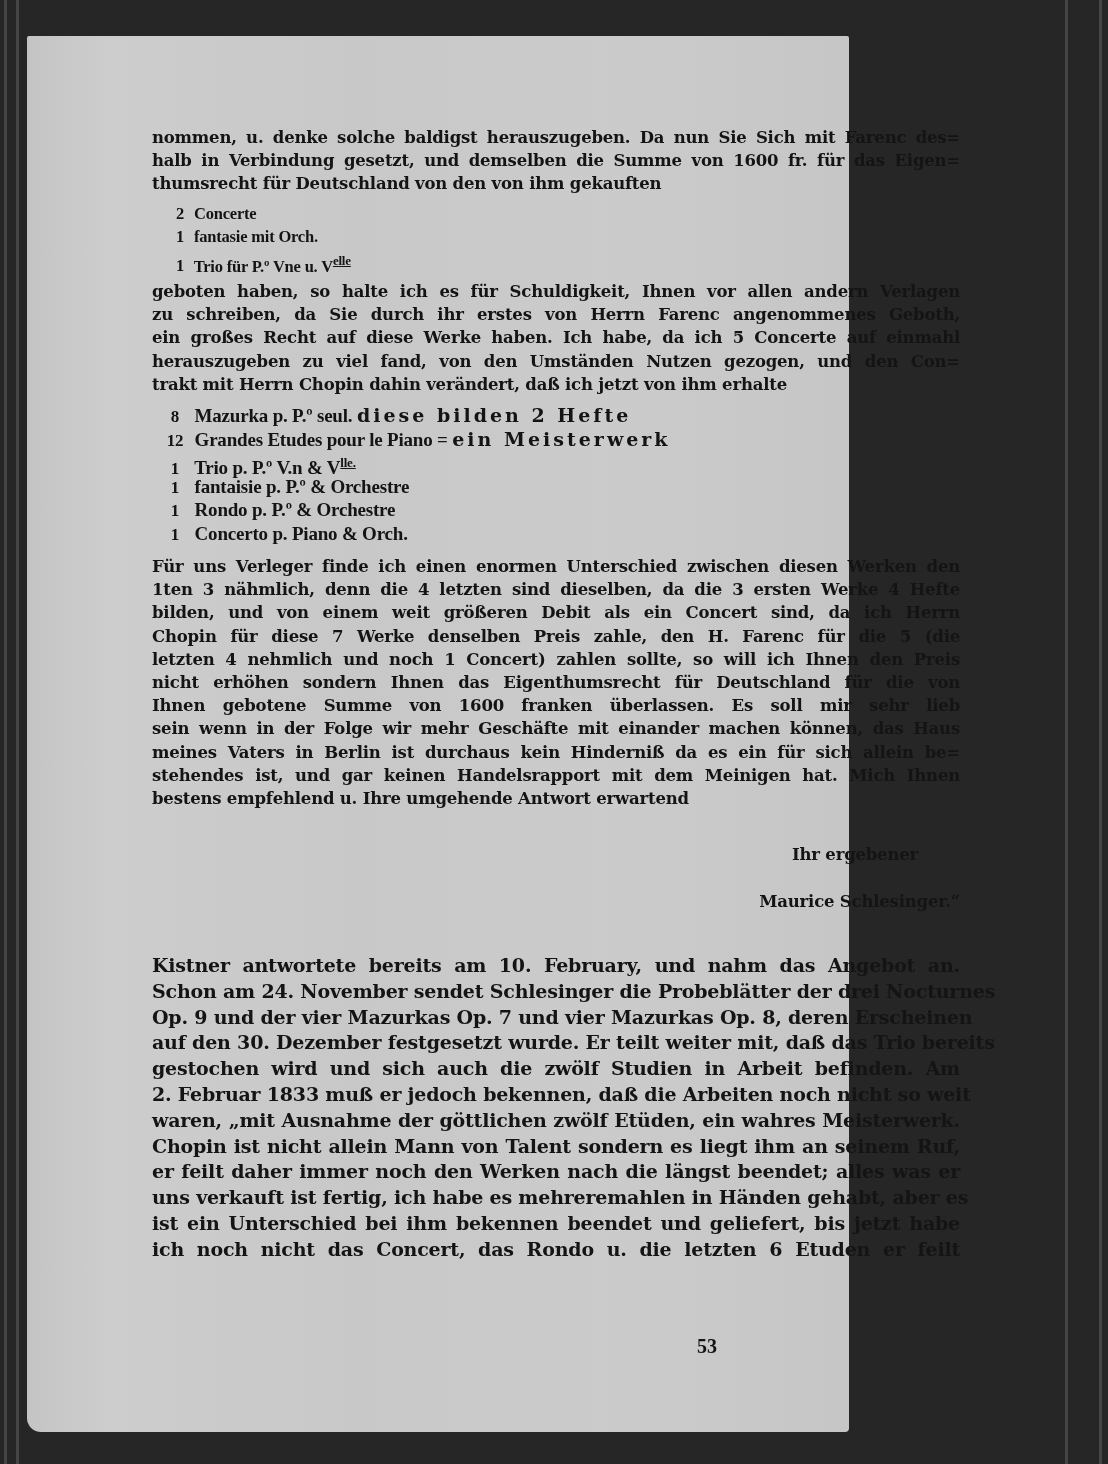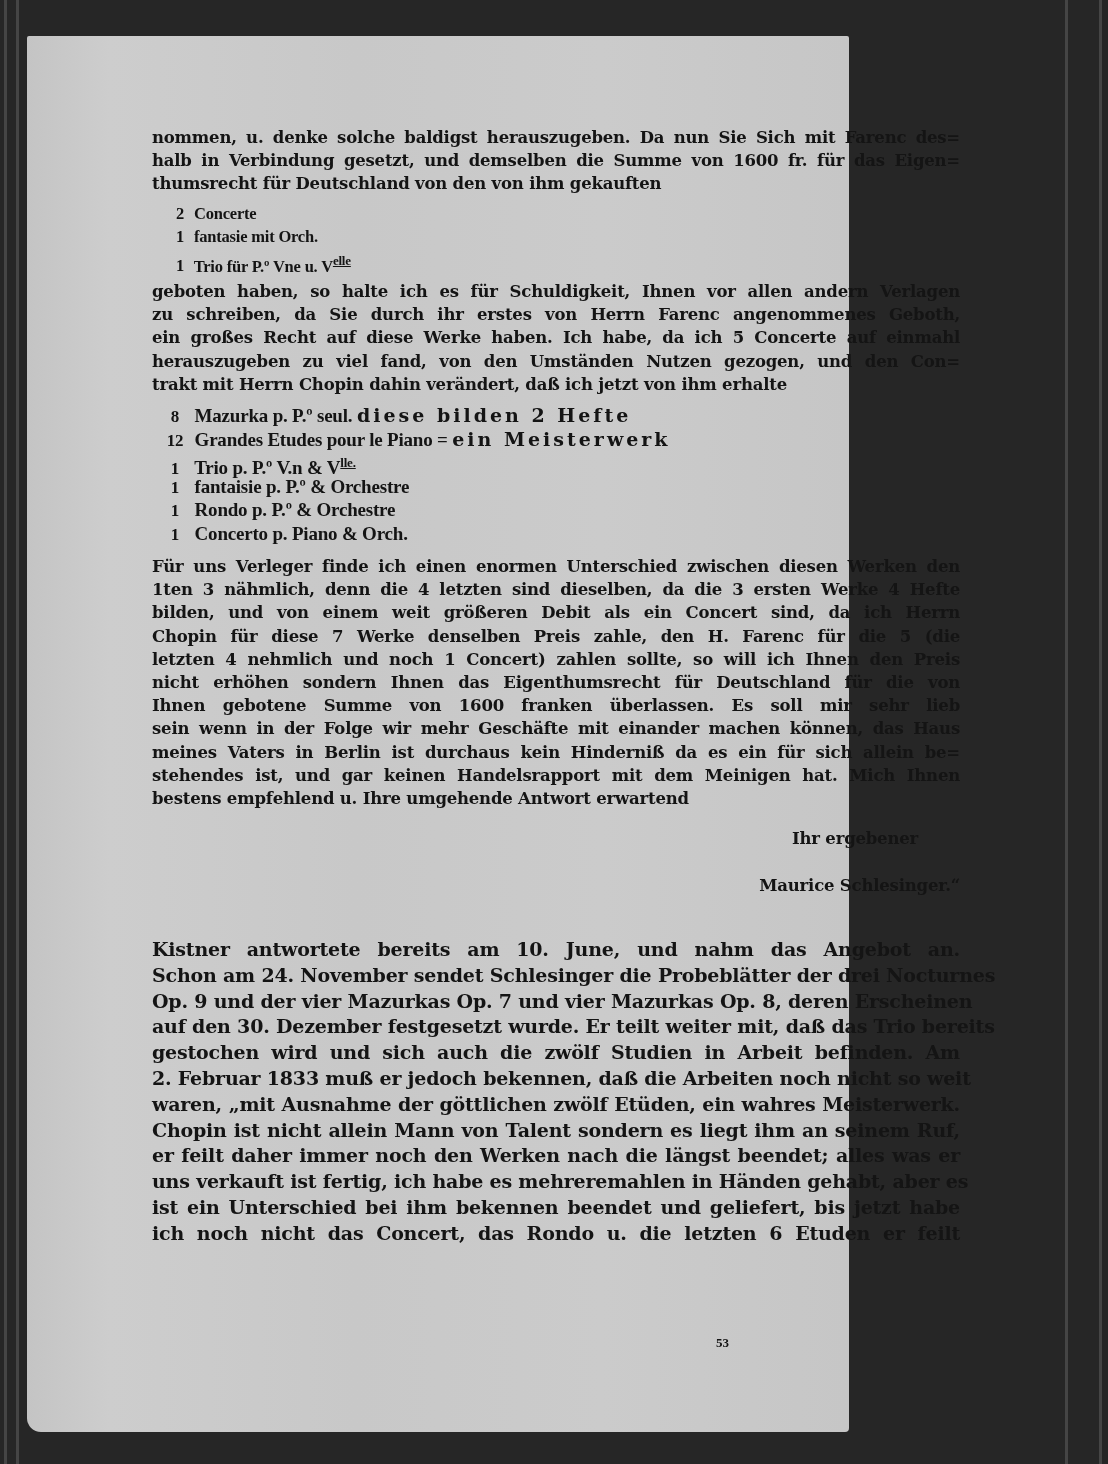--- a/index.html
+++ b/index.html
@@ -52,34 +52,34 @@
     height: 23.5px; line-height: 23.5px;
   }
   .list2 .num { display: inline-block; width: 30px; text-align: center; font-size: 17px; }
   .list2 .tail { font-family: "DejaVu Serif", serif; font-size: 19px; letter-spacing: 3px; }
   sup { font-size: 13px; text-decoration: underline; }
   .signature {
     text-align: right;
     font-weight: bold;
     font-size: 16.5px;
   }
-  .sig1 { margin-top: 16px; height: 26px; line-height: 26px; padding-right: 42px; }
+  .sig1 { margin-top: 32px; height: 26px; line-height: 26px; padding-right: 42px; }
   .sig2 { margin-top: 21px; height: 26px; line-height: 26px; padding-right: 0; }
   .body2 { margin-top: 38px; }
   .body2 p.line {
     font-size: 19px;
     height: 25.8px;
     line-height: 25.8px;
   }
   .page-number {
     position: absolute;
-    right: 120px; top: 1299px;
+    right: 132px; top: 1299px;
     font-family: "Liberation Serif", serif;
     font-weight: bold;
-    font-size: 13px;
+    font-size: 20px;
   }
 </style>
 </head>
 <body>
 
 <div class="film-edge" style="left:4px"></div>
 <div class="film-edge" style="left:16px"></div>
 <div class="film-edge" style="right:6px"></div>
 <div class="film-edge" style="right:40px"></div>
 
@@ -155,21 +155,21 @@
       <p class="line">sein wenn in der Folge wir mehr Geschäfte mit einander machen können, das Haus</p>
       <p class="line">meines Vaters in Berlin ist durchaus kein Hinderniß da es ein für sich allein be=</p>
       <p class="line">stehendes ist, und gar keinen Handelsrapport mit dem Meinigen hat. Mich Ihnen</p>
       <p class="line last">bestens empfehlend u. Ihre umgehende Antwort erwartend</p>
     </div>
 
     <div class="signature sig1">Ihr ergebener</div>
     <div class="signature sig2">Maurice Schlesinger.“</div>
 
     <div class="body2">
-      <p class="line">Kistner antwortete bereits am 10. June, und nahm das Angebot an.</p>
+      <p class="line">Kistner antwortete bereits am 10. February, und nahm das Angebot an.</p>
       <p class="line">Schon am 24. November sendet Schlesinger die Probeblätter der drei Nocturnes</p>
       <p class="line">Op. 9 und der vier Mazurkas Op. 7 und vier Mazurkas Op. 8, deren Erscheinen</p>
       <p class="line">auf den 30. Dezember festgesetzt wurde. Er teilt weiter mit, daß das Trio bereits</p>
       <p class="line">gestochen wird und sich auch die zwölf Studien in Arbeit befinden. Am</p>
       <p class="line">2. Februar 1833 muß er jedoch bekennen, daß die Arbeiten noch nicht so weit</p>
       <p class="line">waren, „mit Ausnahme der göttlichen zwölf Etüden, ein wahres Meisterwerk.</p>
       <p class="line">Chopin ist nicht allein Mann von Talent sondern es liegt ihm an seinem Ruf,</p>
       <p class="line">er feilt daher immer noch den Werken nach die längst beendet; alles was er</p>
       <p class="line">uns verkauft ist fertig, ich habe es mehreremahlen in Händen gehabt, aber es</p>
       <p class="line">ist ein Unterschied bei ihm bekennen beendet und geliefert, bis jetzt habe</p>

